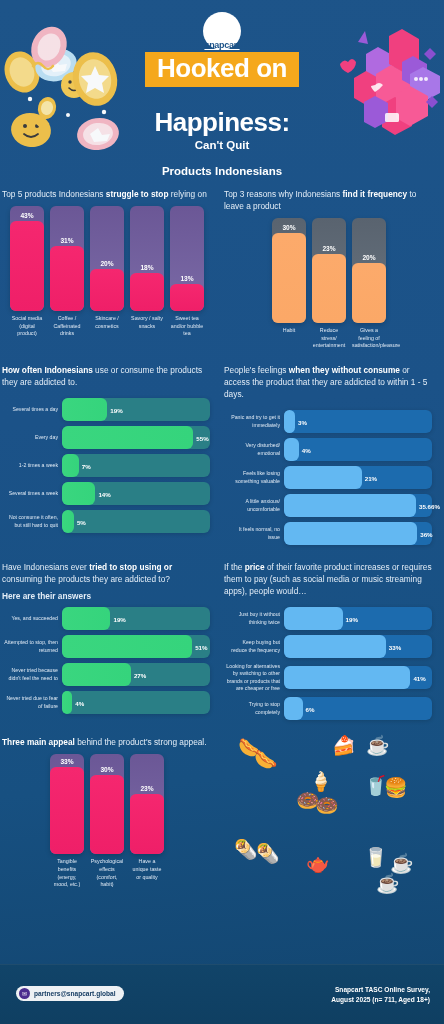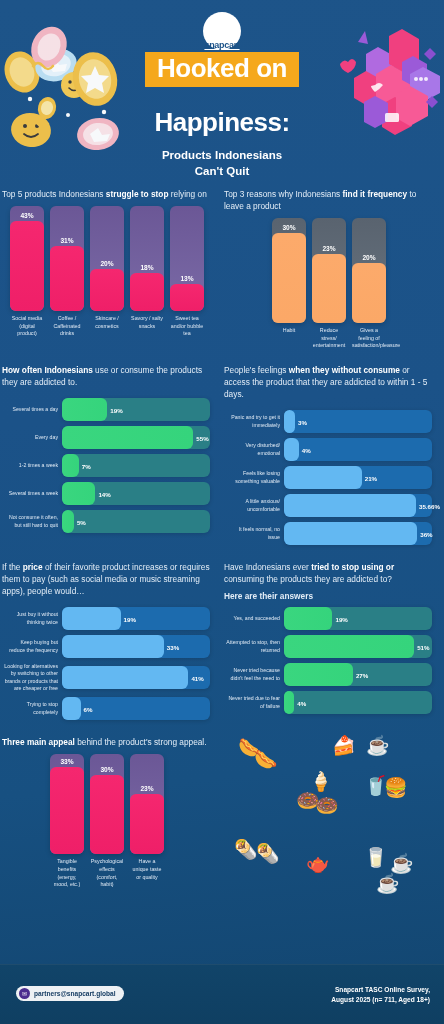--- a/index.html
+++ b/index.html
@@ -176,22 +176,22 @@
       </g>
     </svg>
 
     <div class="logo-badge">
       <span class="logo-text">snapcart</span>
     </div>
 
     <div class="title-wrap">
       <span class="title-hl">Hooked on</span>
       <span class="title-2">Happiness:</span>
+      <span class="subtitle" style="margin-top:0">Can't Quit</span>
       <span class="subtitle">Products Indonesians</span>
-      <span class="subtitle" style="margin-top:0">Can't Quit</span>
     </div>
   </div>
 
   <div class="row">
     <div class="panel p-left">
       <div class="panel-title">
         <span>Top 5 products Indonesians </span><b>struggle to stop</b><span> relying on</span>
       </div>
       <div class="vchart">
           <div class="vcol">
@@ -347,20 +347,56 @@
             <div class="htrack blue">
               <div class="hfill blue" style="width: 90%;"></div>
               <div class="hval" style="left: calc(90% + 3px);">36%</div>
             </div>
           </div>
         </div>
     </div>
   </div>
 
   <div class="row">
+    <div class="panel p-left">
+      <div class="panel-title">
+        <span>Have Indonesians ever </span><b>tried to stop using or</b><span> consuming the products they are addicted to?</span>
+      </div>
+      <div class="panel-sub">Here are their answers</div>
+      <div class="hchart">
+          <div class="hrow">
+            <div class="hlabel">Yes, and succeeded</div>
+            <div class="htrack">
+              <div class="hfill" style="width: 32.7586%;"></div>
+              <div class="hval" style="left: calc(32.7586% + 3px);">19%</div>
+            </div>
+          </div>
+          <div class="hrow">
+            <div class="hlabel">Attempted to stop, then returned</div>
+            <div class="htrack">
+              <div class="hfill" style="width: 87.931%;"></div>
+              <div class="hval" style="left: calc(87.931% + 3px);">51%</div>
+            </div>
+          </div>
+          <div class="hrow">
+            <div class="hlabel">Never tried because didn't feel the need to</div>
+            <div class="htrack">
+              <div class="hfill" style="width: 46.5517%;"></div>
+              <div class="hval" style="left: calc(46.5517% + 3px);">27%</div>
+            </div>
+          </div>
+          <div class="hrow">
+            <div class="hlabel">Never tried due to fear of failure</div>
+            <div class="htrack">
+              <div class="hfill" style="width: 6.89655%;"></div>
+              <div class="hval" style="left: calc(6.89655% + 3px);">4%</div>
+            </div>
+          </div>
+        </div>
+    </div>
     <div class="panel p-right">
       <div class="panel-title">
         <span>If the </span><b>price</b><span> of their favorite product increases or requires them to pay (such as social media or music streaming apps), people would…</span>
       </div>
       <div class="hchart">
           <div class="hrow">
             <div class="hlabel">Just buy it without thinking twice</div>
             <div class="htrack blue">
               <div class="hfill blue" style="width: 39.5833%;"></div>
               <div class="hval" style="left: calc(39.5833% + 3px);">19%</div>
@@ -378,56 +414,20 @@
             <div class="htrack blue">
               <div class="hfill blue" style="width: 85.4167%;"></div>
               <div class="hval" style="left: calc(85.4167% + 3px);">41%</div>
             </div>
           </div>
           <div class="hrow">
             <div class="hlabel">Trying to stop completely</div>
             <div class="htrack blue">
               <div class="hfill blue" style="width: 12.5%;"></div>
               <div class="hval" style="left: calc(12.5% + 3px);">6%</div>
-            </div>
-          </div>
-        </div>
-    </div>
-    <div class="panel p-left">
-      <div class="panel-title">
-        <span>Have Indonesians ever </span><b>tried to stop using or</b><span> consuming the products they are addicted to?</span>
-      </div>
-      <div class="panel-sub">Here are their answers</div>
-      <div class="hchart">
-          <div class="hrow">
-            <div class="hlabel">Yes, and succeeded</div>
-            <div class="htrack">
-              <div class="hfill" style="width: 32.7586%;"></div>
-              <div class="hval" style="left: calc(32.7586% + 3px);">19%</div>
-            </div>
-          </div>
-          <div class="hrow">
-            <div class="hlabel">Attempted to stop, then returned</div>
-            <div class="htrack">
-              <div class="hfill" style="width: 87.931%;"></div>
-              <div class="hval" style="left: calc(87.931% + 3px);">51%</div>
-            </div>
-          </div>
-          <div class="hrow">
-            <div class="hlabel">Never tried because didn't feel the need to</div>
-            <div class="htrack">
-              <div class="hfill" style="width: 46.5517%;"></div>
-              <div class="hval" style="left: calc(46.5517% + 3px);">27%</div>
-            </div>
-          </div>
-          <div class="hrow">
-            <div class="hlabel">Never tried due to fear of failure</div>
-            <div class="htrack">
-              <div class="hfill" style="width: 6.89655%;"></div>
-              <div class="hval" style="left: calc(6.89655% + 3px);">4%</div>
             </div>
           </div>
         </div>
     </div>
   </div>
 
   <div class="row">
     <div class="panel p-left">
       <div class="panel-title">
         <b>Three main appeal</b><span> behind the product's strong appeal.</span>

